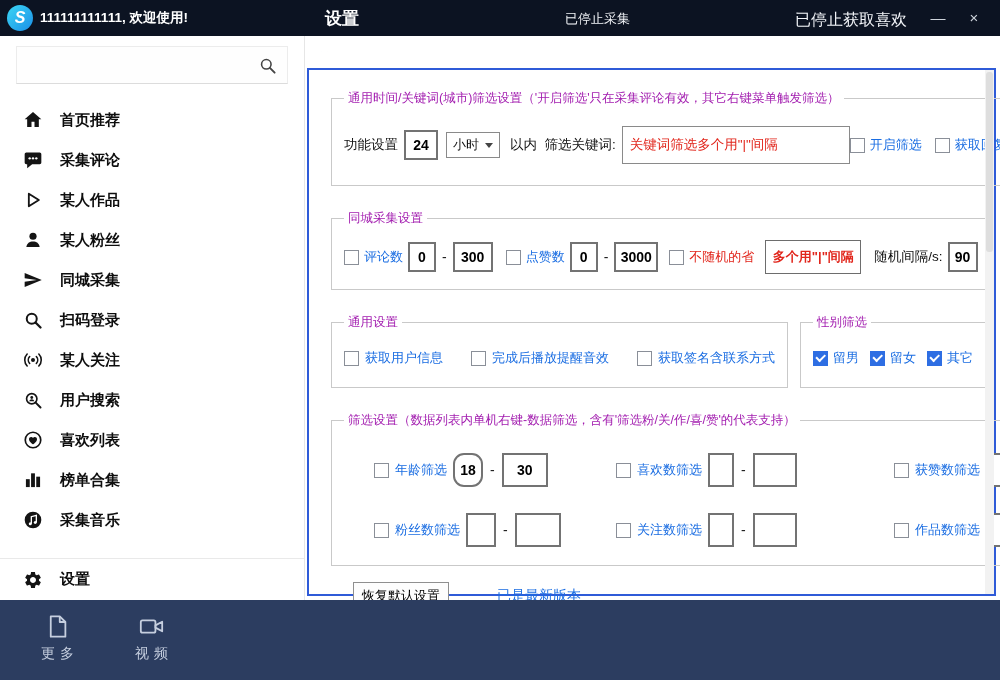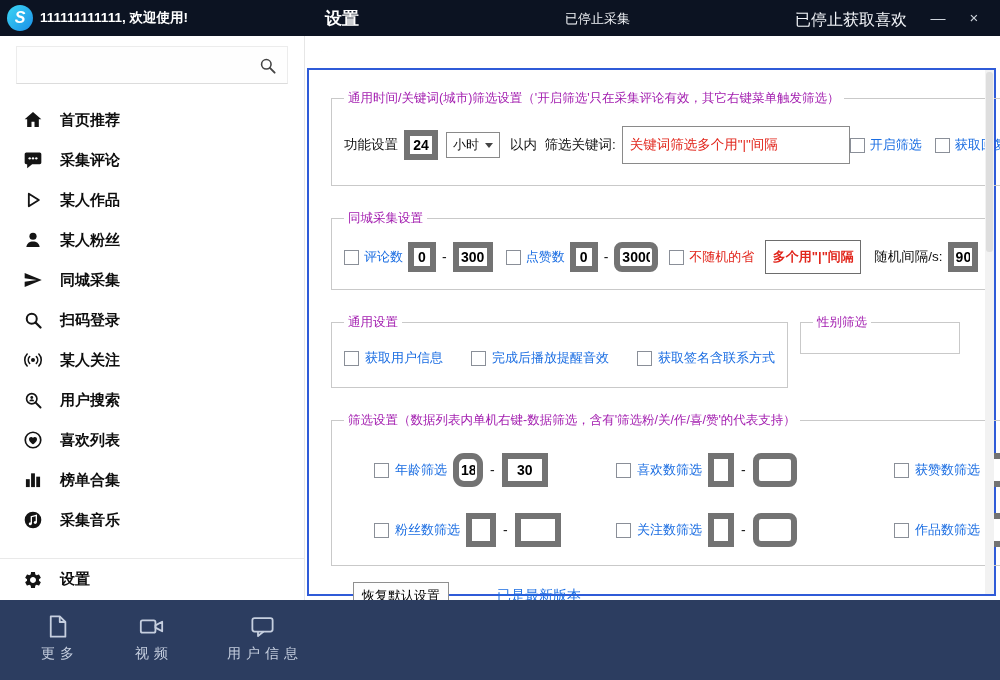--- a/index.html
+++ b/index.html
@@ -47,24 +47,24 @@
   .tab.active .tab-inner{color:#1f6fe0;font-weight:bold;}
   .panel{position:absolute;left:2px;top:32px;width:689px;height:528px;border:2px solid #2f5bd8;background:#fff;box-sizing:border-box;}
   .panel-inner{padding:20px 34px 0 22px;}
   fieldset{border:1px solid #c9c9c9;margin:0;padding:10px 12px 12px 12px;}
   legend{font-size:12.5px;color:#a21caf;padding:0 4px;}
   .gap{height:24px;}
   .row{display:flex;align-items:center;}
   .lbl{font-size:13.5px;color:#111;white-space:nowrap;}
   .blue-lbl{font-size:13px;color:#1a6de2;white-space:nowrap;}
   .red-lbl{font-size:13px;color:#e1251b;white-space:nowrap;}
-  .num{height:30px;border:6px solid #737373;background:#fff;text-align:center;font-weight:bold;font-size:14px;
+  .num{height:30px;border:2px solid #737373;background:#fff;text-align:center;font-weight:bold;font-size:14px;
     font-family:inherit;padding:0 2px;box-sizing:border-box;outline:none;}
   .w26{width:26px;} .w28{width:28px;} .w30{width:30px;} .w34{width:34px;} .w40{width:40px;}
-  .w44{width:44px;border-radius:8px;} .w46{width:46px;}
+  .w44{width:44px;} .w46{width:46px;}
   .keyword{width:228px;height:38px;border:1px solid #8a8a8a;color:#e1251b;font-size:13.5px;padding:0 7px;
     box-sizing:border-box;font-family:inherit;outline:none;}
   .province{width:96px;height:34px;border:1px solid #6d6d6d;color:#e1251b;font-weight:bold;font-size:13px;
     text-align:center;box-sizing:border-box;font-family:inherit;outline:none;}
   .combo{width:54px;height:26px;border:1px solid #8a8a8a;background:#fff;display:flex;align-items:center;
     justify-content:space-between;padding:0 6px;box-sizing:border-box;font-size:13px;color:#111;}
   .caret{width:0;height:0;border-left:4.5px solid transparent;border-right:4.5px solid transparent;border-top:5.5px solid #444;}
   .cb{width:13px;height:13px;border:1px solid #8a8f98;background:#fff;position:relative;flex:none;box-sizing:content-box;}
   .cb.checked{background:#2e6ee3;border-color:#2e6ee3;}
   .cb.checked::after{content:"";position:absolute;left:2px;top:2.5px;width:7px;height:3.5px;
@@ -282,20 +282,28 @@
             <span class="cb"></span>
             <span class="blue-lbl">获取用户信息</span>
             <span class="cb" style="margin-left:22px;"></span>
             <span class="blue-lbl">完成后播放提醒音效</span>
             <span class="cb" style="margin-left:22px;"></span>
             <span class="blue-lbl">获取签名含联系方式</span>
           </div>
         </fieldset>
         <fieldset class="fs-gender">
           <legend>性别筛选</legend>
+          <div class="row" style="height:34px;gap:5px;">
+            <span class="cb checked"></span>
+            <span class="blue-lbl">留男</span>
+            <span class="cb checked" style="margin-left:6px;"></span>
+            <span class="blue-lbl">留女</span>
+            <span class="cb checked" style="margin-left:6px;"></span>
+            <span class="blue-lbl">其它</span>
+          </div>
         </fieldset>
       </div>
 
       <div class="gap"></div>
 
       <fieldset style="padding-bottom:18px;">
         <legend>筛选设置（数据列表内单机右键-数据筛选，含有'筛选粉/关/作/喜/赞'的代表支持）</legend>
         <div class="f-row" style="margin-top:14px;">
           <div class="fg fg1">
             <span class="cb"></span>
@@ -364,20 +372,13 @@
       </svg>
     <span class="bb-label">更多</span>
   </div>
   <div class="bb-item bb-video">
     <svg width="27" height="27" viewBox="0 0 24 24">
         <rect x="2.5" y="6.5" width="13" height="11" rx="1.5" fill="none" stroke="#c6cfdf" stroke-width="1.6"></rect>
         <path d="M15.5 11l6-3.2v8.4l-6-3.2z" fill="none" stroke="#c6cfdf" stroke-width="1.6" stroke-linejoin="round"></path>
       </svg>
     <span class="bb-label">视频</span>
   </div>
-  <div class="bb-item bb-user">
-    <svg width="27" height="27" viewBox="0 0 24 24">
-        <rect x="3" y="4.5" width="18" height="12" rx="2" fill="none" stroke="#c6cfdf" stroke-width="1.6"></rect>
-        <path d="M8 16.5v4l5-4" fill="none" stroke="#c6cfdf" stroke-width="1.6" stroke-linejoin="round"></path>
-      </svg>
-    <span class="bb-label">用户信息</span>
-  </div>
 </div>
 
 </body></html>

